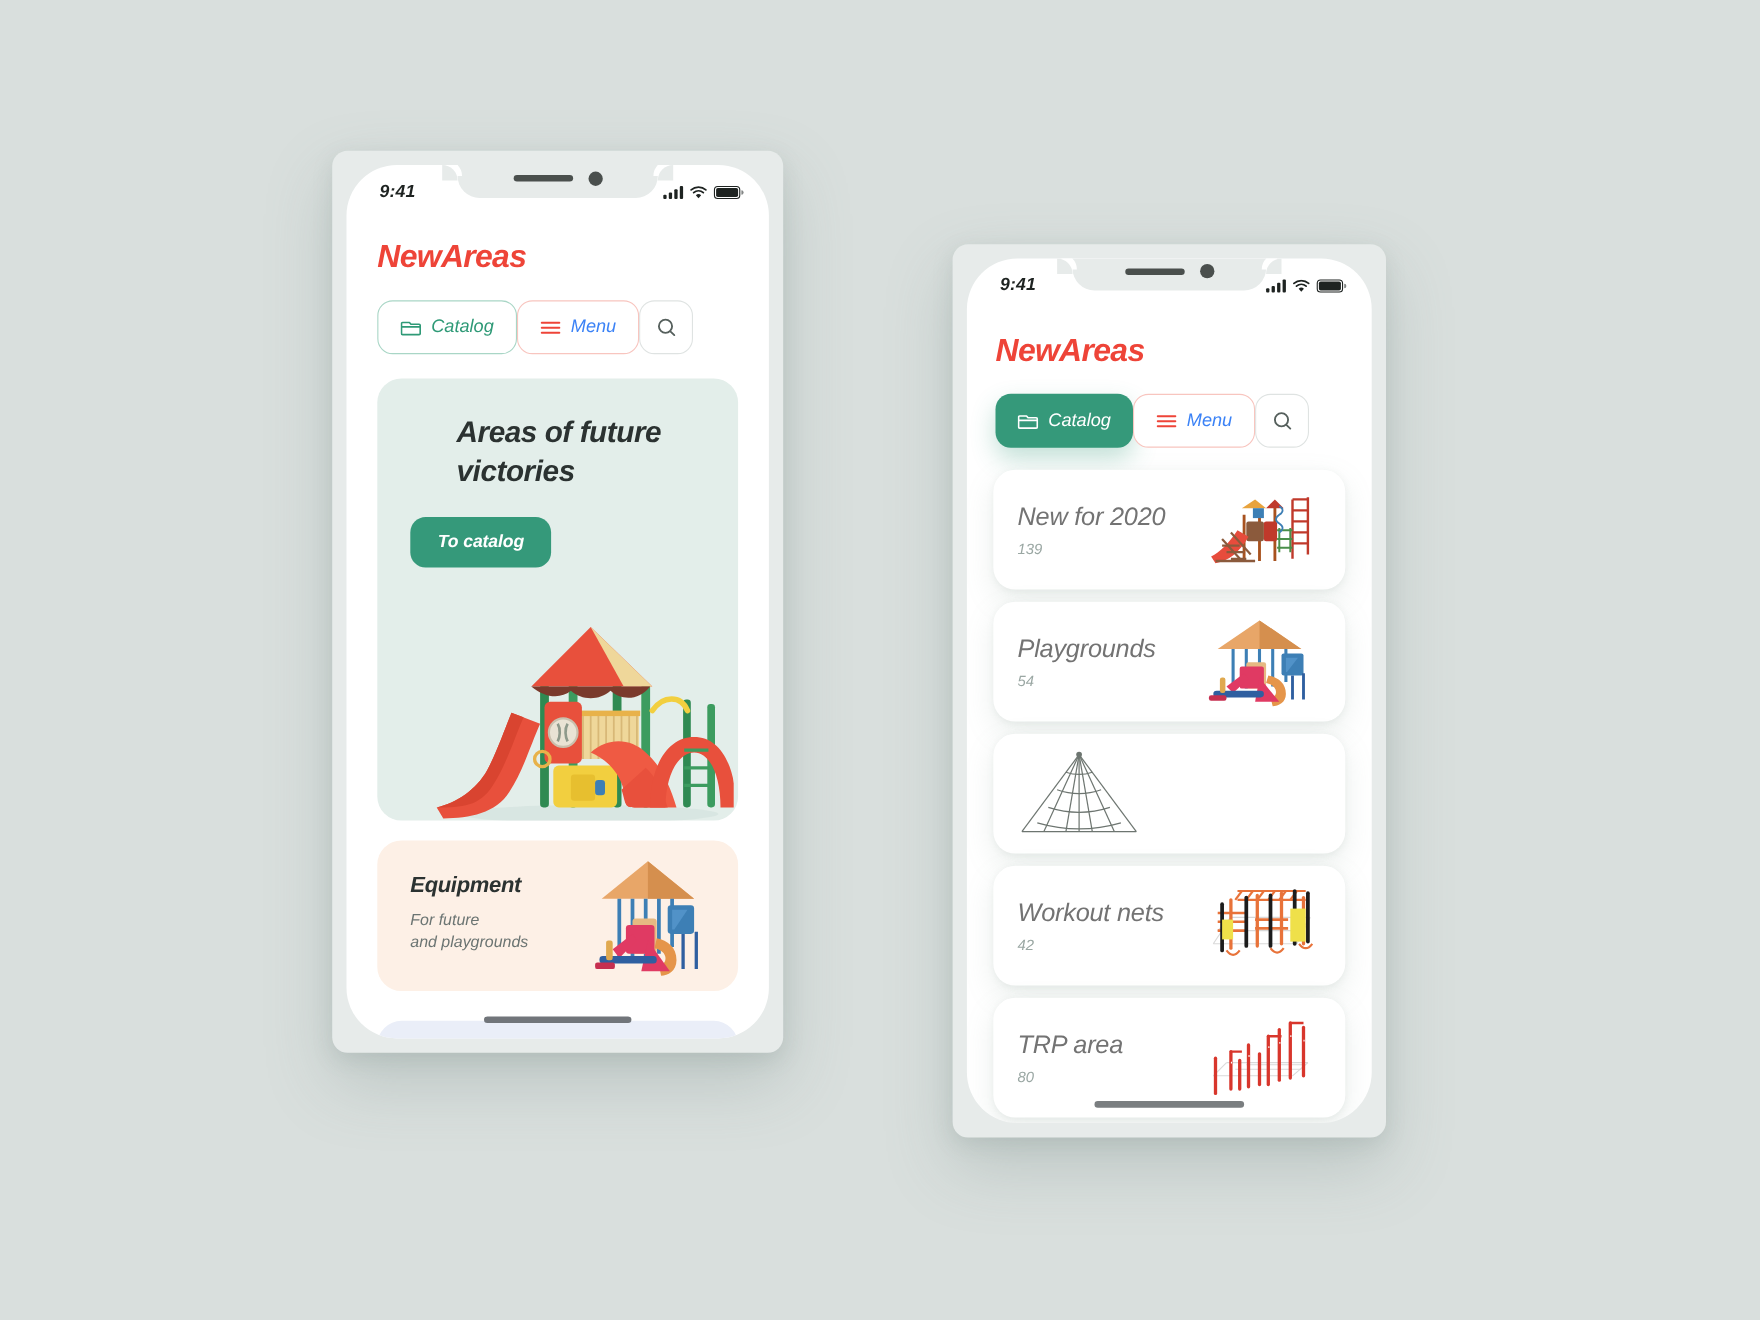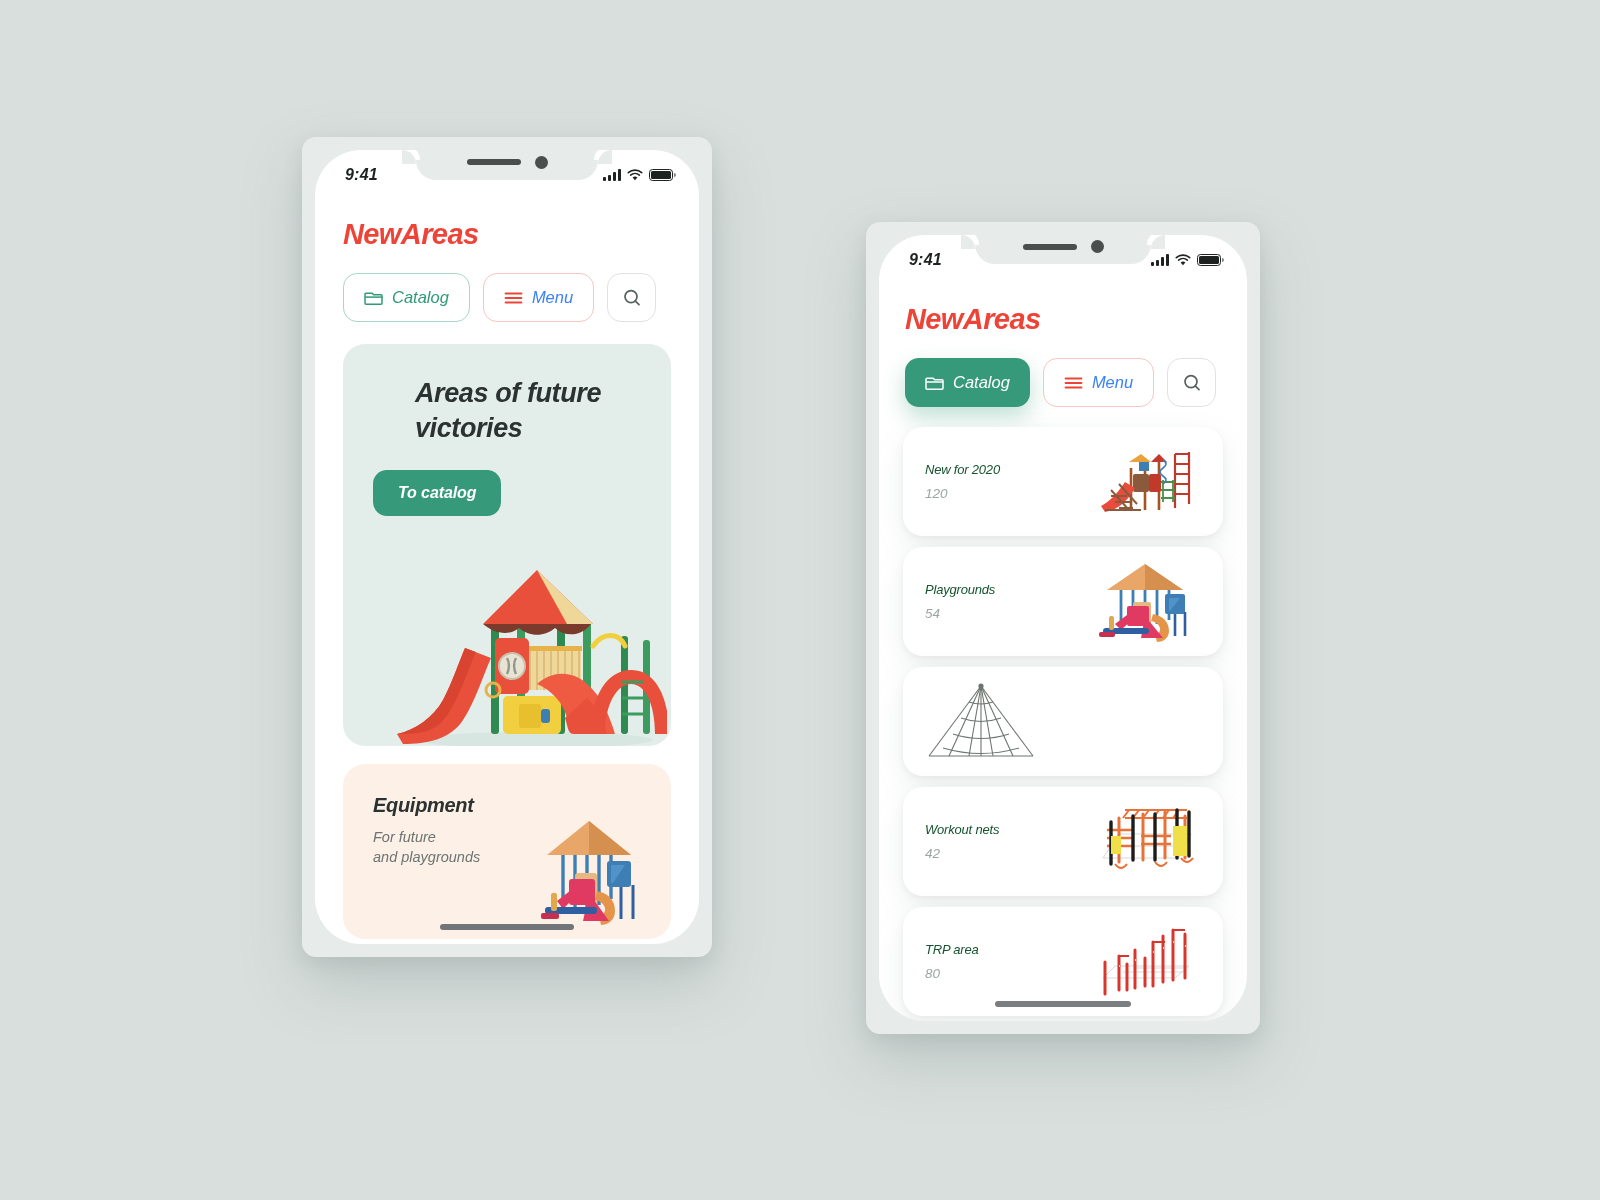--- a/index.html
+++ b/index.html
@@ -96,21 +96,21 @@
   
   .app { position: absolute; inset: 0; padding-top: 46px; }
 
   .logo {
     font-size: 29px; font-weight: 700; color: #ee4438;
     letter-spacing: -0.6px;
   }
   .phone-1 .logo { padding: 22px 0 0 28px; }
   .phone-2 .logo { padding: 22px 0 0 26px; }
 
-  .toolbar { display: flex; align-items: center; gap: 13px; }
+  .toolbar { display: flex; align-items: center; }
   .phone-1 .toolbar { padding: 22px 0 0 28px; }
   .phone-2 .toolbar { padding: 22px 0 0 26px; }
 
   .btn {
     display: flex; align-items: center; gap: 9px;
     height: 49px; padding: 0 20px;
     border-radius: 14px;
     font-size: 16.5px; font-weight: 500;
     background: #fff;
     white-space: nowrap;
@@ -148,21 +148,21 @@
     font-size: 16px; font-weight: 700;
     border-radius: 14px;
     letter-spacing: -0.1px;
   }
   .hero-art { position: absolute; right: 4px; bottom: -6px; width: 282px; height: 190px; }
 
   .equip {
     margin: 18px 28px 0 28px;
     background: #fdf0e6;
     border-radius: 22px;
-    height: 175px;
+    height: 137px;
     position: relative; overflow: hidden;
   }
   .equip-title { padding: 30px 0 0 30px; font-size: 20px; font-weight: 700; color: #2b3231; letter-spacing:-0.3px;}
   .equip-sub   { padding: 10px 0 0 30px; font-size: 14.5px; line-height: 1.38; color: #6b7472; }
   .equip-art   { position: absolute; right: 16px; bottom: 6px; width: 132px; height: 118px; }
 
   .lavender {
     margin: 27px 28px 0 28px;
     background: #eaeef8;
     border-radius: 22px;
@@ -175,21 +175,21 @@
     background: #ffffff;
     border-radius: 20px;
     min-height: 109px;
     position: relative;
     display: flex; align-items: center;
     padding: 0 22px;
     box-shadow: 0 10px 26px rgba(136,158,150,.17),
                 0 2px 6px rgba(136,158,150,.10);
   }
   .lc-text { flex: 1; }
-  .lc-title { font-size: 13px; font-weight: 500; color: #14532d; line-height: 1.18; letter-spacing: -0.2px; }
+  .lc-title { font-size: 23px; font-weight: 500; color: #737373; line-height: 1.18; letter-spacing: -0.2px; }
   .lc-count { font-size: 13.5px; color: #9aa7a3; margin-top: 9px; }
   .lc-art { width: 112px; height: 84px; flex: 0 0 112px; }
 
   
   .home-bar {
     position: absolute; bottom: 14px; left: 50%; transform: translateX(-50%);
     width: 134px; height: 6px; border-radius: 3px; background: #71757a;
     z-index: 50;
   }
   .phone-2 .home-bar { width: 136px; background: #7a7e80; }
@@ -413,21 +413,21 @@
               <path d="M13.4 13.2 17 16.6" stroke="#56605d" stroke-width="1.7" stroke-linecap="round"></path>
             </svg>
           </div>
         </div>
 
         <div class="list">
 
           <div class="list-card">
             <div class="lc-text">
               <div class="lc-title">New for 2020</div>
-              <div class="lc-count">120</div>
+              <div class="lc-count">139</div>
             </div>
             <svg class="lc-art" viewBox="0 0 112 84">
               <g stroke="#a8521f" stroke-width="2.6">
                 <path d="M42 28v42"></path>
                   <path d="M56 24v46"></path>
                   <path d="M70 20v50"></path>
               </g>
               <g stroke="#c0392b" stroke-width="2.2">
                 <path d="M86 14v54"></path>
                   <path d="M100 12v52"></path>

